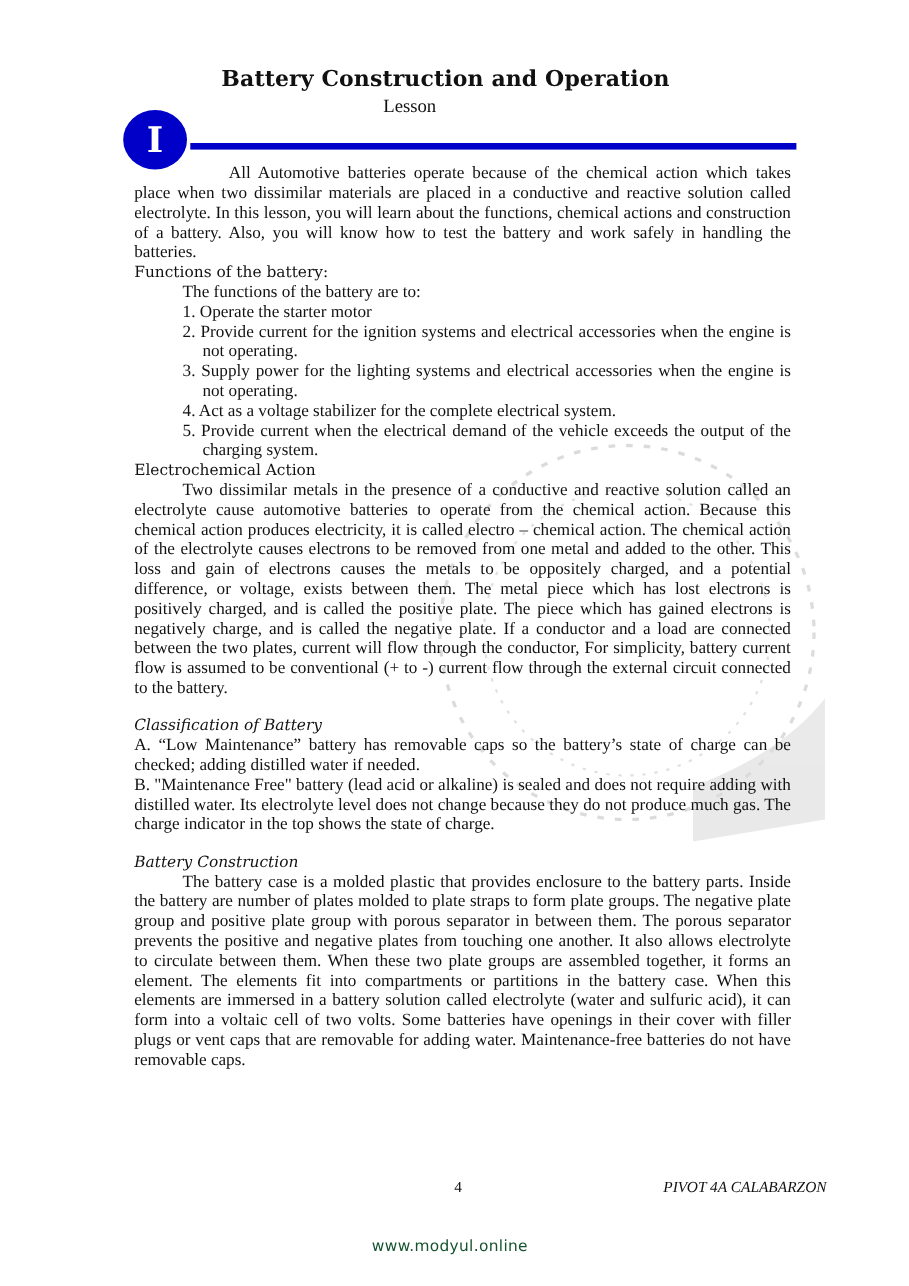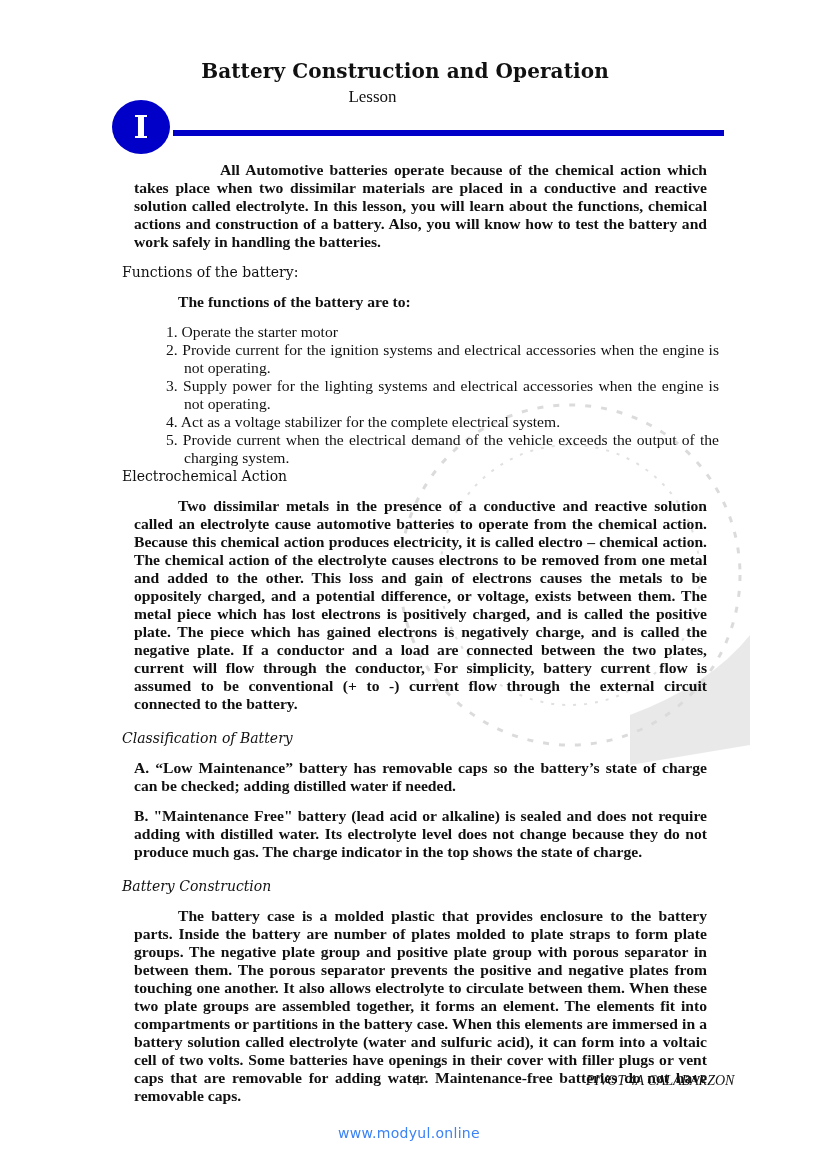--- a/index.html
+++ b/index.html
@@ -9,31 +9,31 @@
            font-weight:bold; font-size:20px; letter-spacing:0.1px; }
   .subtitle { position:absolute; left:0; width:745px; top:87px; text-align:center;
               font-size:17px; font-family:"Liberation Serif", serif; }
   .badge { position:absolute; left:112px; top:100px; width:58px; height:54px;
            border-radius:50%; background:#0000c8; color:#fff; text-align:center;
            font-weight:bold; font-size:32px; line-height:54px; }
   .rule { position:absolute; left:173px; top:130px; width:551px; height:6px; background:#0000c8; }
   .watermark { position:absolute; left:380px; top:385px; width:380px; height:380px; opacity:0.35; pointer-events:none; }
   .content { position:absolute; left:122px; top:149px; width:597px;
              font-family:"Liberation Serif", serif; font-size:15.6px; line-height:18px; }
-  .content p { margin:12px; text-align:justify;font-weight:bold; }
+  .content p { margin:0; text-align:justify; }
   .indent-big { text-indent:86px; }
   .indent { text-indent:44px; }
   .h { font-family:"DejaVu Serif", serif; font-weight:normal; font-size:14px; line-height:18px; margin:0; }
   .h.it { font-style:italic;margin-top:16px; }
   .lead { padding-left:44px; }
   ol { margin:0; padding:0; list-style:none; }
   ol li { padding-left:62px; text-indent:-18px; text-align:justify; }
   .footer-page { position:absolute; left:413px; top:1073px; font-size:14px; font-family:"Liberation Serif", serif; }
-  .footer-org { position:absolute; left:586px; top:1073px; font-size:14px; font-style:italic; font-family:"Liberation Serif", serif; }
-  .site { position:absolute; left:338px; top:1125px; font-size:14px; color:#3b82f6; font-family:"DejaVu Sans", sans-serif; letter-spacing:0.3px; }
+  .footer-org { position:absolute; left:603px; top:1073px; font-size:14px; font-style:italic; font-family:"Liberation Serif", serif; }
+  .site { position:absolute; left:338px; top:1125px; font-size:14px; color:#14532d; font-family:"DejaVu Sans", sans-serif; letter-spacing:0.3px; }
 </style>
 </head>
 <body>
 
 <div class="title">Battery Construction and Operation</div>
 <div class="subtitle">Lesson</div>
 <div class="badge">I</div>
 <div class="rule"></div>
 
 <svg class="watermark" viewBox="0 0 380 380">

